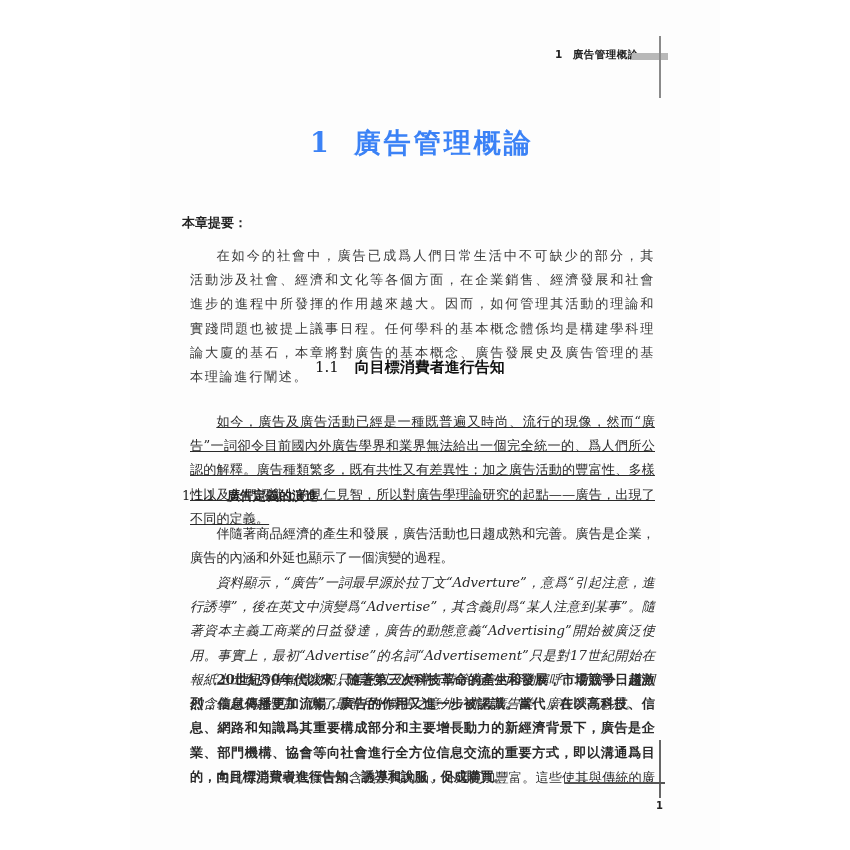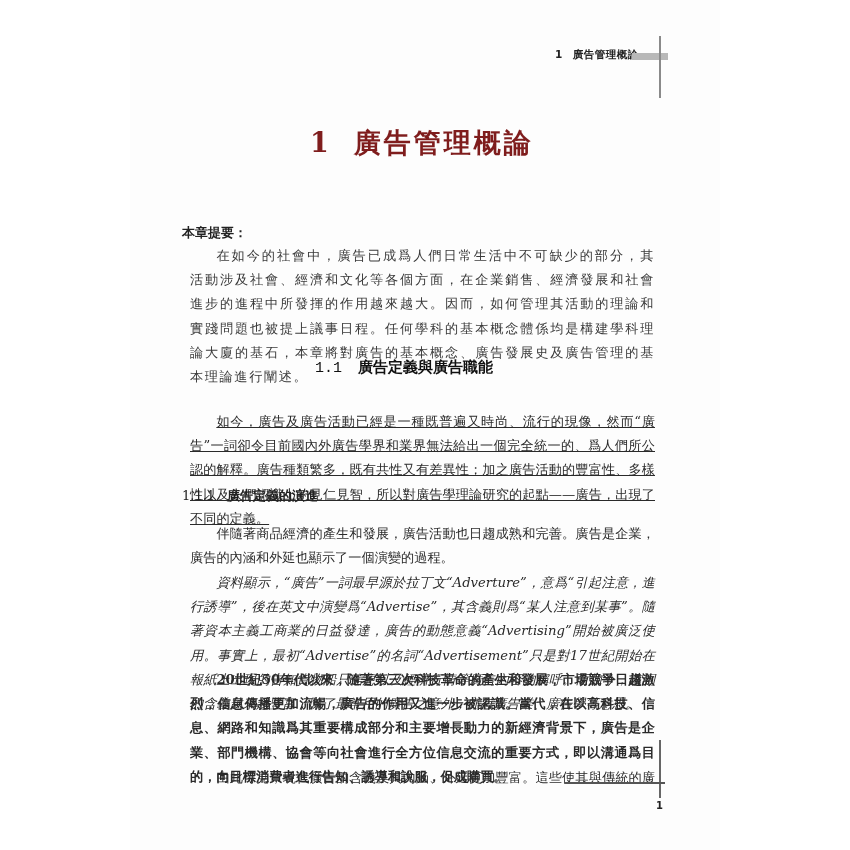--- a/index.html
+++ b/index.html
@@ -17,36 +17,36 @@
     }
     .running-head .num { margin-right: 10px; }
     .head-bar {
       position: absolute; left: 632px; top: 53px; width: 36px; height: 7px; background: #b8b8b8;
     }
     .head-vline {
       position: absolute; left: 659px; top: 36px; width: 2px; height: 62px; background: #8a8a8a;
     }
     .chapter-title {
       position: absolute; left: 310px; top: 125px; font-size: 27px; font-weight: bold;
-      letter-spacing: 3px; white-space: nowrap; color: #7f1d1d;
+      letter-spacing: 3px; white-space: nowrap; color: #3b82f6;
     }
     .chapter-title .num { margin-right: 22px; }
     .summary-label {
       position: absolute; left: 182px; top: 214px; font-size: 13px; font-weight: bold;
-      font-family: Liberation Serif, serif; color: #222; margin-top: 10px;
+      font-family: Liberation Serif, serif; color: #222;
     }
     .para {
       position: absolute; left: 182px; width: 465px; font-size: 13.2px; line-height: 24.2px;
       text-indent: 2em; text-align: justify; color: #2a2a2a; margin: 8px;
     }
     .para.kai { letter-spacing: 1.6px; color: #3a3a3a; }
     .section-title {
       position: absolute; left: 315px; top: 358px; font-size: 15px; font-weight: bold; white-space: nowrap; color: #111;
     }
-    .section-title .num { margin-right: 16px; font-weight: normal; font-family: Liberation Mono, monospace; }
+    .section-title .num { margin-right: 16px; font-weight: normal; }
     .subsection-title {
       position: absolute; left: 182px; top: 487px; font-size: 13px; font-weight: bold; white-space: nowrap;
       font-family: "DejaVu Sans", "Liberation Sans", sans-serif; color: #222;
     }
     .subsection-title .num { margin-right: 12px; font-weight: normal; font-family: "DejaVu Serif", serif; }
     .foot-hline {
       position: absolute; left: 565px; top: 782px; width: 100px; height: 1.5px; background: #555;
     }
     .foot-vline {
       position: absolute; left: 659px; top: 740px; width: 1.5px; height: 58px; background: #666;
@@ -63,21 +63,21 @@
 
 <div class="running-head"><span class="num">1</span><span>廣告管理概論</span></div>
 <div class="head-bar"></div>
 <div class="head-vline"></div>
 
 <div class="chapter-title"><span class="num">1</span><span>廣告管理概論</span></div>
 
 <div class="summary-label">本章提要：</div>
 <p class="para kai" style="top:236px;">在如今的社會中，廣告已成爲人們日常生活中不可缺少的部分，其活動涉及社會、經濟和文化等各個方面，在企業銷售、經濟發展和社會進步的進程中所發揮的作用越來越大。因而，如何管理其活動的理論和實踐問題也被提上議事日程。任何學科的基本概念體係均是構建學科理論大廈的基石，本章將對廣告的基本概念、廣告發展史及廣告管理的基本理論進行闡述。</p>
 
-<div class="section-title"><span class="num">1.1</span><span>廣告定義與廣告職能</span></div>
+<div class="section-title"><span class="num">1.1</span><span>向目標消費者進行告知</span></div>
 <p class="para" style="top:402px;text-decoration:underline;">如今，廣告及廣告活動已經是一種既普遍又時尚、流行的現像，然而“廣告”一詞卻令目前國內外廣告學界和業界無法給出一個完全統一的、爲人們所公認的解釋。廣告種類繁多，既有共性又有差異性；加之廣告活動的豐富性、多樣性以及人們認識上的見仁見智，所以對廣告學理論研究的起點——廣告，出現了不同的定義。</p>
 
 <div class="subsection-title"><span class="num">1.1.1</span><span>廣告定義的演進</span></div>
 <p class="para" style="top:514px;">伴隨著商品經濟的產生和發展，廣告活動也日趨成熟和完善。廣告是企業，廣告的內涵和外延也顯示了一個演變的過程。</p>
 <p class="para" style="top:563px;font-style:italic;">資料顯示，“廣告”一詞最早源於拉丁文“Adverture”，意爲“引起注意，進行誘導”，後在英文中演變爲“Advertise”，其含義則爲“某人注意到某事”。隨著資本主義工商業的日益發達，廣告的動態意義“Advertising”開始被廣泛使用。事實上，最初“Advertise”的名詞“Advertisement”只是對17世紀開始在報紙上出現的告知貨物船只信息以及經濟行情等廣告內容的稱呼。而如今，該詞的含義越來越豐富，除了最常用的廣告之意外，亦有廣告業、廣告學等意思。</p>
 <p class="para" style="top:660px;font-weight:bold;">20世紀50年代以來，隨著第三次科技革命的產生和發展，市場競爭日趨激烈，信息傳播更加流暢，廣告的作用又進一步被認識。當代，在以高科技、信息、網路和知識爲其重要構成部分和主要增長動力的新經濟背景下，廣告是企業、部門機構、協會等向社會進行全方位信息交流的重要方式，即以溝通爲目的，向目標消費者進行告知、誘導和說服，促成購買。</p>
 <p class="para" style="top:758px; height:24px; overflow:hidden;">由此可見，現代廣告的含義及其內涵、外延更加豐富。這些使其與傳統的廣告含</p>
 
 <div class="foot-vline"></div>
 <div class="foot-hline"></div>

